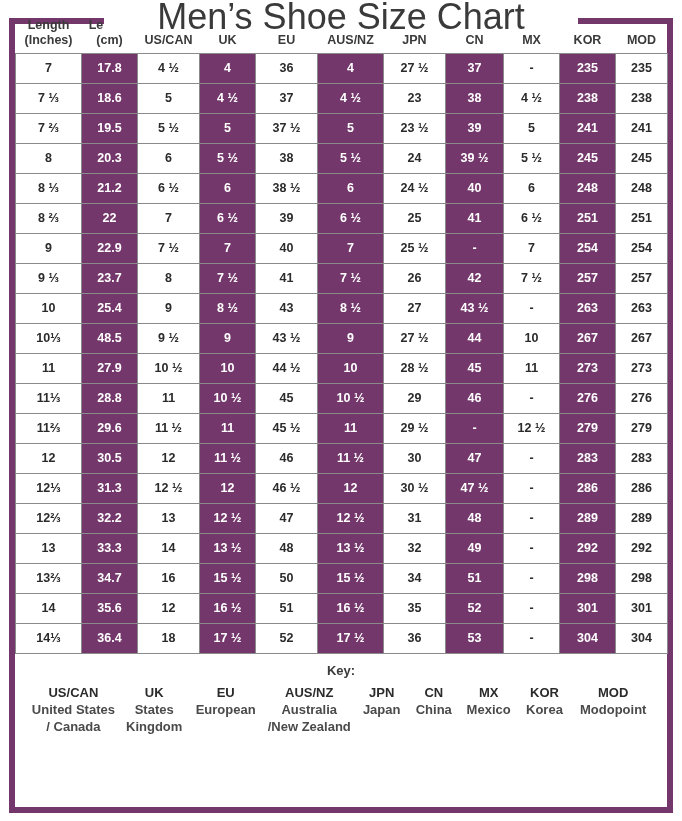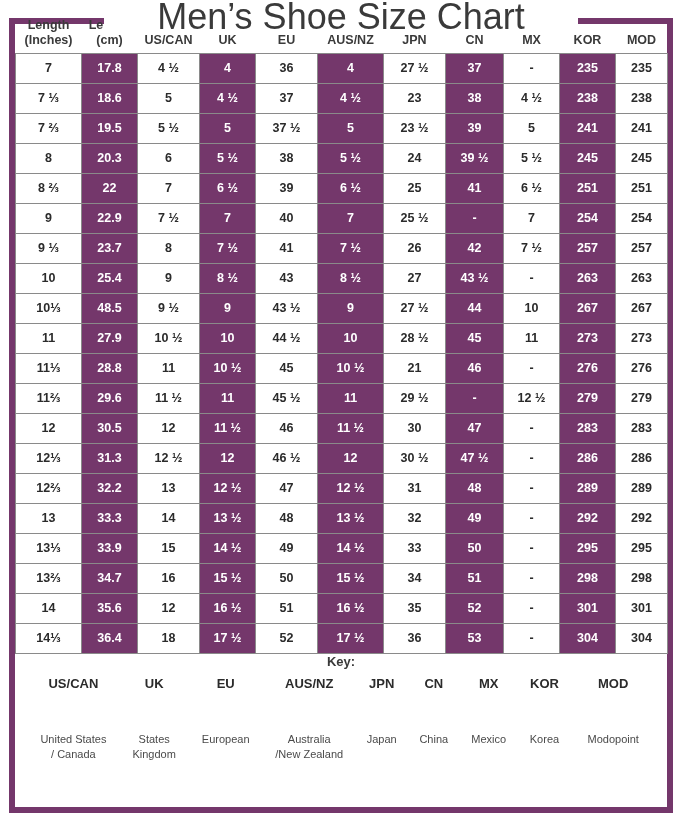--- a/index.html
+++ b/index.html
@@ -109,46 +109,45 @@
   col.c8 { width: 56px; }
   col.c9 { width: 56px; }
   col.c10 { width: 52px; }
 
   
   #key-title {
     text-align: center;
     font-size: 13px;
     font-weight: 700;
     color: #3a3a3a;
-    margin-top: 0;
+    margin-top: 9px;
     margin-bottom: 6px;
   }
   #key-row {
     display: flex;
     justify-content: center;
     align-items: flex-start;
     padding: 0 12px;
   }
   .key-item {
     text-align: center;
     padding: 0 2px;
   }
   .key-abbr {
     font-size: 13px;
     font-weight: 700;
     color: #2b2b2b;
     line-height: 1.35;
     white-space: nowrap;
   }
   .key-full {
-    font-size: 11px;
-    font-weight: 400;
+    font-size: 13px;
+    font-weight: 700;
     color: #4a4a4a;
     line-height: 1.32;
-    margin-top: 40px;
   }
   .key-full div { white-space: nowrap; }
 
   .ki0 { width: 96px; }
   .ki1 { width: 70px; }
   .ki2 { width: 76px; }
   .ki3 { width: 96px; }
   .ki4 { width: 52px; }
   .ki5 { width: 52px; }
   .ki6 { width: 58px; }
@@ -264,20 +263,33 @@
           <td class="dark">5 ½</td>
           <td class="light">38</td>
           <td class="dark">5 ½</td>
           <td class="light">24</td>
           <td class="dark">39 ½</td>
           <td class="light">5 ½</td>
           <td class="dark">245</td>
           <td class="light">245</td>
         </tr>
         <tr>
+          <td class="light">8 ⅓</td>
+          <td class="dark">21.2</td>
+          <td class="light">6 ½</td>
+          <td class="dark">6</td>
+          <td class="light">38 ½</td>
+          <td class="dark">6</td>
+          <td class="light">24 ½</td>
+          <td class="dark">40</td>
+          <td class="light">6</td>
+          <td class="dark">248</td>
+          <td class="light">248</td>
+        </tr>
+        <tr>
           <td class="light">8 ⅔</td>
           <td class="dark">22</td>
           <td class="light">7</td>
           <td class="dark">6 ½</td>
           <td class="light">39</td>
           <td class="dark">6 ½</td>
           <td class="light">25</td>
           <td class="dark">41</td>
           <td class="light">6 ½</td>
           <td class="dark">251</td>
@@ -348,21 +360,21 @@
           <td class="dark">273</td>
           <td class="light">273</td>
         </tr>
         <tr>
           <td class="light">11⅓</td>
           <td class="dark">28.8</td>
           <td class="light">11</td>
           <td class="dark">10 ½</td>
           <td class="light">45</td>
           <td class="dark">10 ½</td>
-          <td class="light">21</td>
+          <td class="light">29</td>
           <td class="dark">46</td>
           <td class="light">-</td>
           <td class="dark">276</td>
           <td class="light">276</td>
         </tr>
         <tr>
           <td class="light">11⅔</td>
           <td class="dark">29.6</td>
           <td class="light">11 ½</td>
           <td class="dark">11</td>
@@ -420,33 +432,20 @@
           <td class="dark">13 ½</td>
           <td class="light">48</td>
           <td class="dark">13 ½</td>
           <td class="light">32</td>
           <td class="dark">49</td>
           <td class="light">-</td>
           <td class="dark">292</td>
           <td class="light">292</td>
         </tr>
         <tr>
-          <td class="light">13⅓</td>
-          <td class="dark">33.9</td>
-          <td class="light">15</td>
-          <td class="dark">14 ½</td>
-          <td class="light">49</td>
-          <td class="dark">14 ½</td>
-          <td class="light">33</td>
-          <td class="dark">50</td>
-          <td class="light">-</td>
-          <td class="dark">295</td>
-          <td class="light">295</td>
-        </tr>
-        <tr>
           <td class="light">13⅔</td>
           <td class="dark">34.7</td>
           <td class="light">16</td>
           <td class="dark">15 ½</td>
           <td class="light">50</td>
           <td class="dark">15 ½</td>
           <td class="light">34</td>
           <td class="dark">51</td>
           <td class="light">-</td>
           <td class="dark">298</td>

